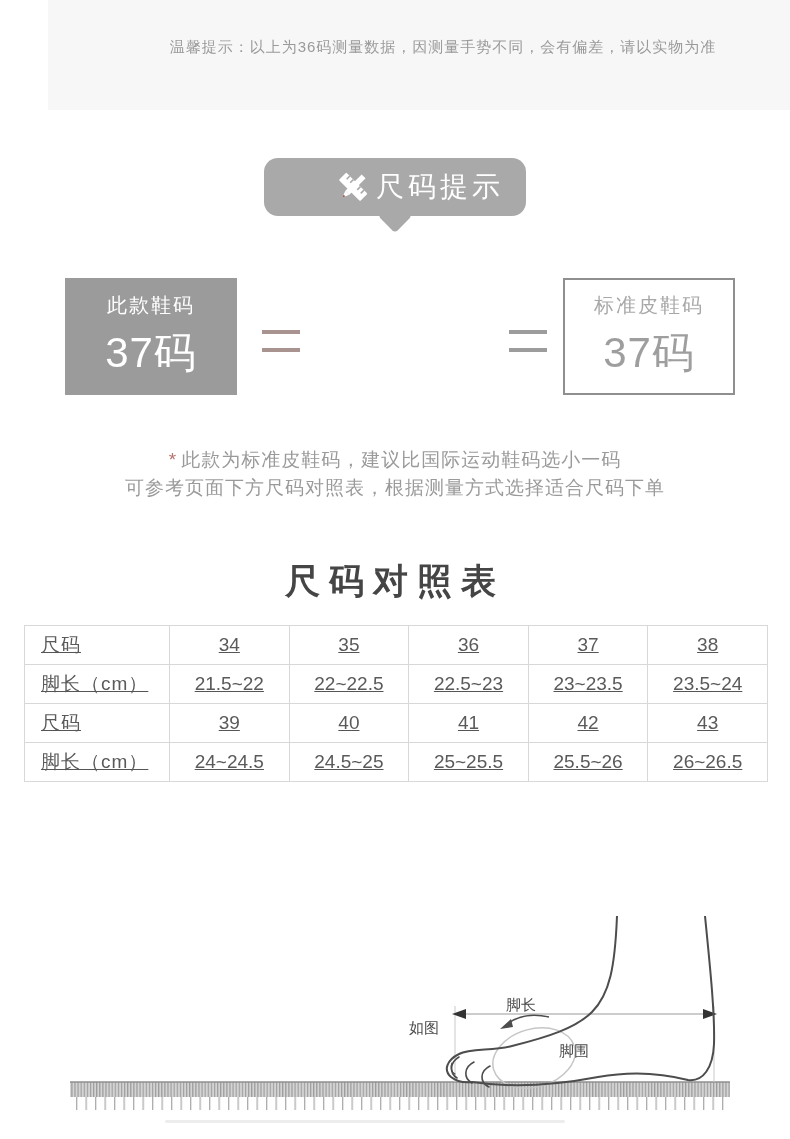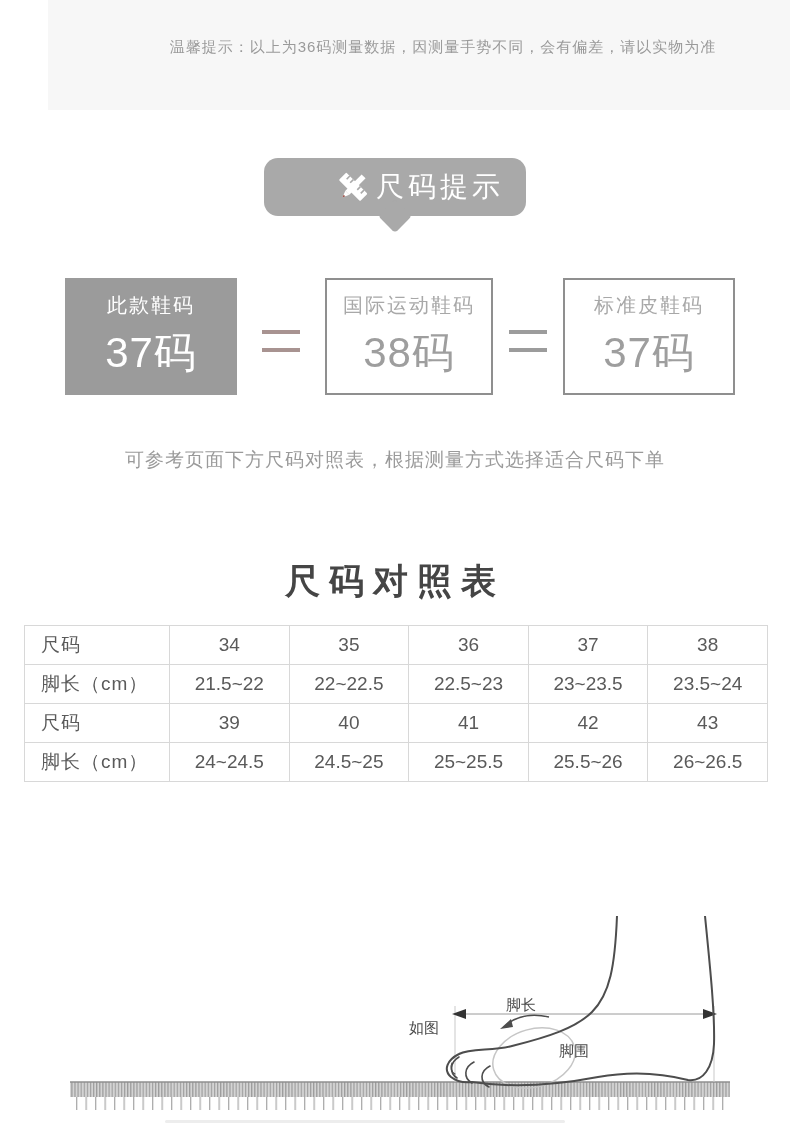--- a/index.html
+++ b/index.html
@@ -59,21 +59,21 @@
     font-size:19px; color:#9a9a9a; line-height:28px; letter-spacing:1px; }
   .note .asterisk { color:#b5736b; margin-right:4px; }
   
   .table-title {
     position:absolute; left:0; top:558px; width:100%; text-align:center;
     font-size:35px; font-weight:bold; color:#454545; letter-spacing:9px;
   }
   
   table.size-table {
     position:absolute; left:24px; top:625px; width:744px;
-    border-collapse:collapse; table-layout:fixed;
+    border-collapse:collapse; table-layout:fixed;text-decoration:underline;
   }
   .size-table td {
     border:1px solid #d8d8d8; height:39px; font-size:19px; color:#5a5a5a;
     text-align:center; vertical-align:middle;
   }
   .size-table td.rowlabel { width:145px; text-align:left; padding-left:16px; letter-spacing:1px; }
   
   .footer-note {
     position:absolute; left:58px; top:843px; font-size:25px; color:#555;
     letter-spacing:2px;
@@ -113,34 +113,31 @@
   </div>
 
   <div class="size-box box-filled">
     <div class="box-label">此款鞋码</div>
     <div class="box-value">37码</div>
   </div>
   <div class="equals equals-1">
       <span></span>
       <span></span>
     </div>
-  <div class="size-box box-outline box-intl">
-    <div class="box-label">国际运动鞋码</div>
-    <div class="box-value">38码</div>
-  </div>
   <div class="equals equals-2">
       <span></span>
       <span></span>
     </div>
   <div class="size-box box-outline box-leather">
     <div class="box-label">标准皮鞋码</div>
     <div class="box-value">37码</div>
   </div>
 
   <div class="note">
+    <div><span class="asterisk">*</span><span>此款为标准皮鞋码，建议比国际运动鞋码选小一码</span></div>
     <div>可参考页面下方尺码对照表，根据测量方式选择适合尺码下单</div>
   </div>
 
   <div class="table-title">尺码对照表</div>
 
   <table class="size-table">
     <tbody>
         <tr>
       <td class="rowlabel">尺码</td>
       <td>34</td>

